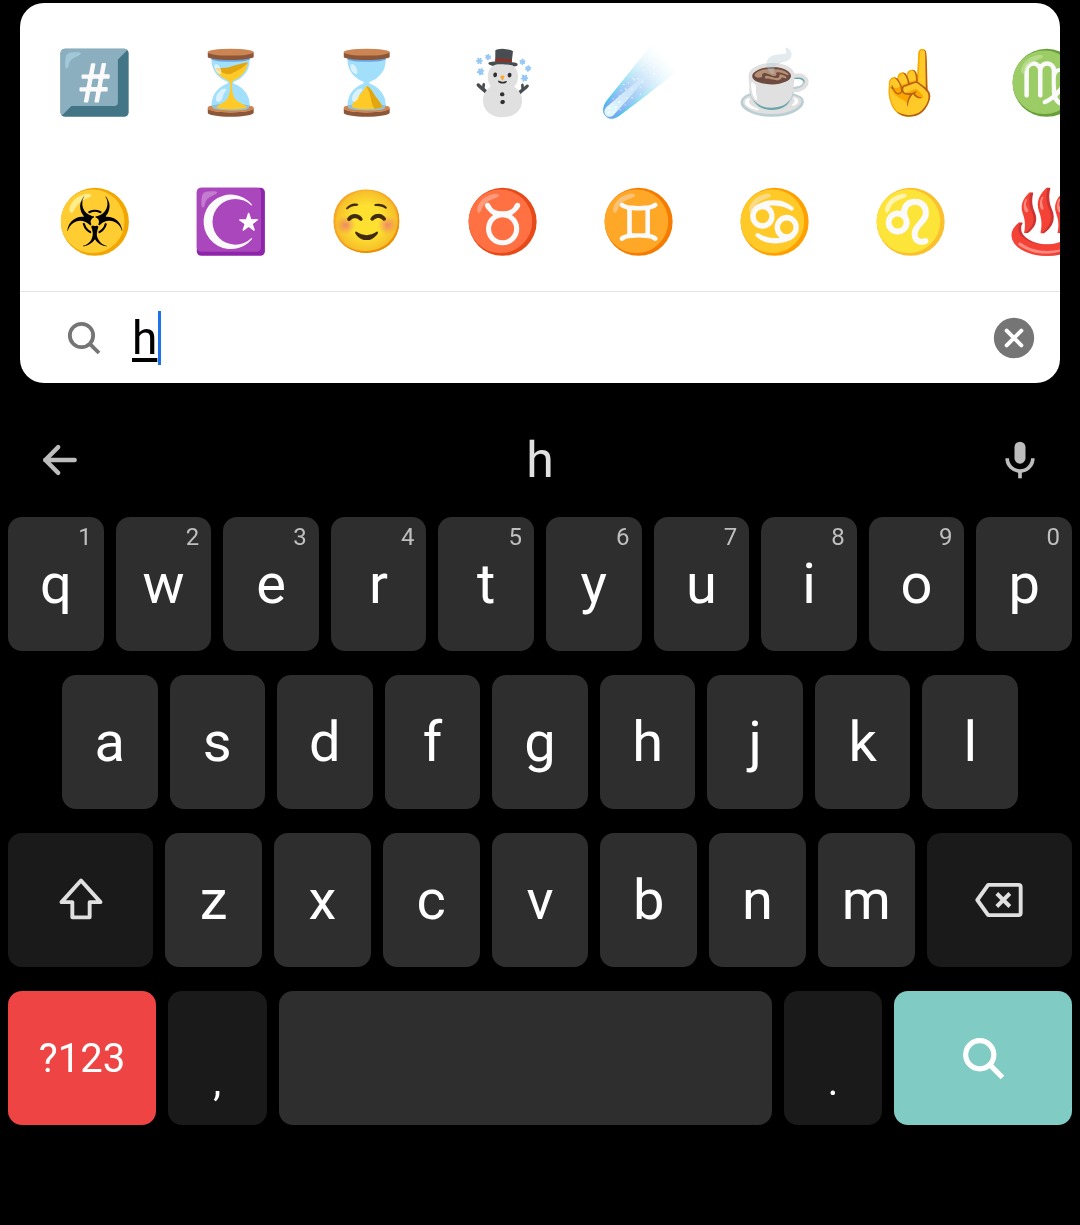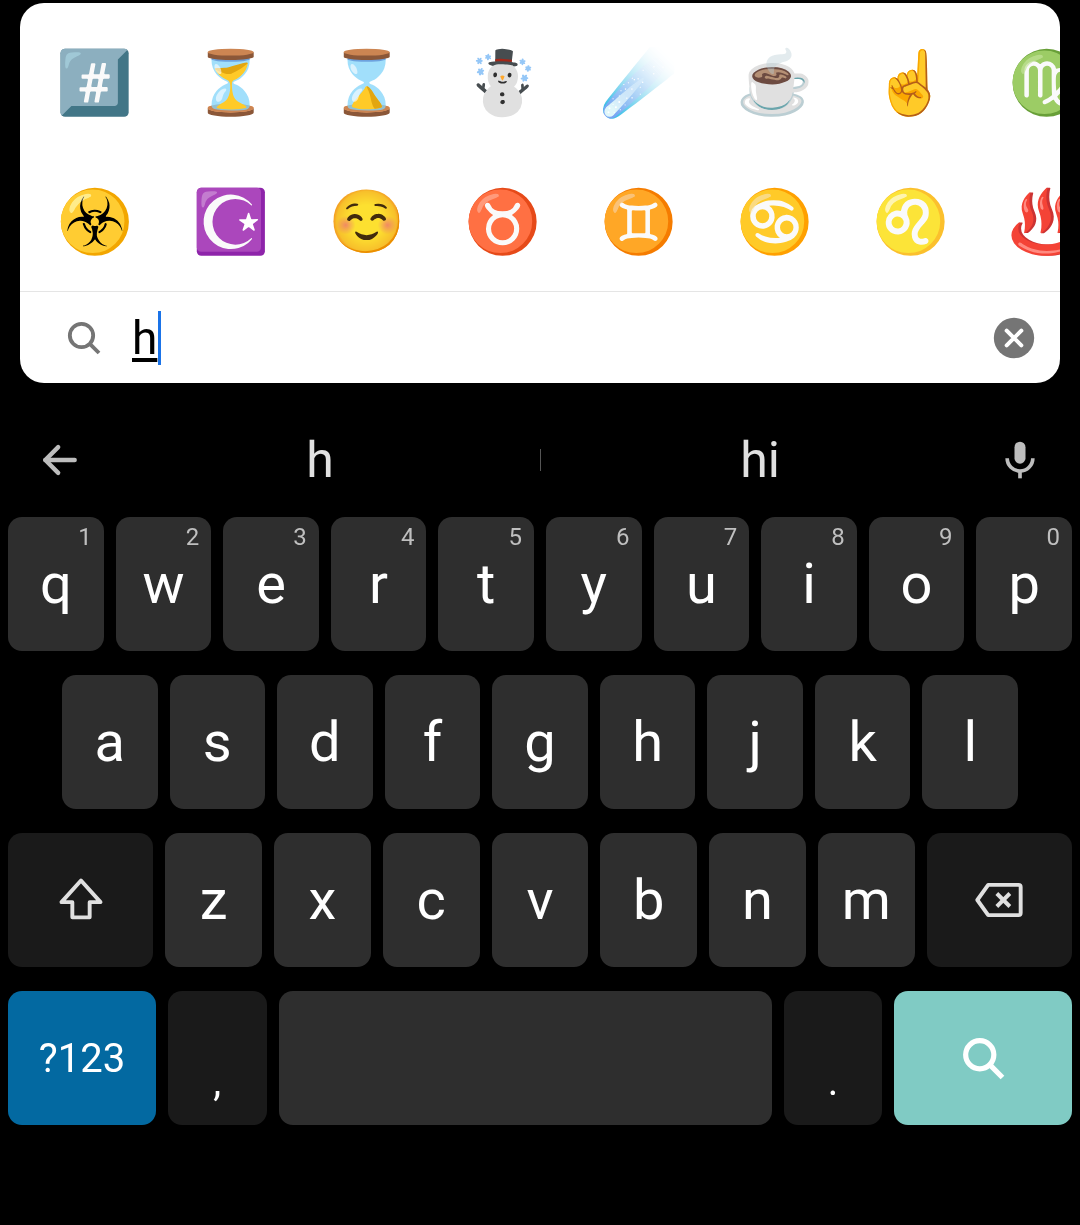--- a/index.html
+++ b/index.html
@@ -121,21 +121,21 @@
     color: #bfbfbf;
   }
   .r1 .key { flex: 1 1 0; }
   .r2 { padding: 0 54px; }
   .r2 .key { flex: 1 1 0; }
   .r3 .key { flex: 1 1 0; }
   .r3 .special { flex: 1.5 1 0; background:#1a1a1a; }
   .r3 .narrow { flex:1 1 0; }
   .r4 { margin-bottom:0; }
   .r4 .key { height: 134px; }
-  .r4 .sym { flex:1.5 1 0; background:#0369a1; font-size:40px; }
+  .r4 .sym { flex:1.5 1 0; background:#ef4444; font-size:40px; }
   .r4 .punc { flex:1 1 0; background:#1a1a1a; font-size:40px; align-items:flex-end; padding-bottom:20px;}
   .r4 .space { flex: 5 1 0; }
   .r4 .enter { flex:1.8 1 0; background: #80cbc4; }
 
   .shift-icon, .bksp-icon, .search-key-icon { width: 52px; height: 52px; }
 </style>
 </head>
 <body>
 
 <div class="panel">
@@ -183,21 +183,20 @@
 <div class="kbd">
   <div class="suggest-row">
     <div class="back-btn">
       <svg viewBox="0 0 24 24" fill="none" stroke-width="2.4" stroke-linecap="round" stroke-linejoin="round">
           <line x1="20" y1="12" x2="4" y2="12"></line>
           <polyline points="11,5 4,12 11,19"></polyline>
         </svg>
     </div>
     <div class="sugg-container">
       <div class="sugg">h</div>
-      <div class="sugg">hi</div>
     </div>
     <div class="mic-btn">
       <svg viewBox="0 0 24 24">
           <path d="M12 2a3 3 0 0 1 3 3v6a3 3 0 0 1-6 0V5a3 3 0 0 1 3-3z"></path>
           <path d="M19 11a7 7 0 0 1-14 0" fill="none" stroke="#bdbdbd" stroke-width="2"></path>
           <line x1="12" y1="18" x2="12" y2="22" stroke="#bdbdbd" stroke-width="2"></line>
         </svg>
     </div>
   </div>
 

